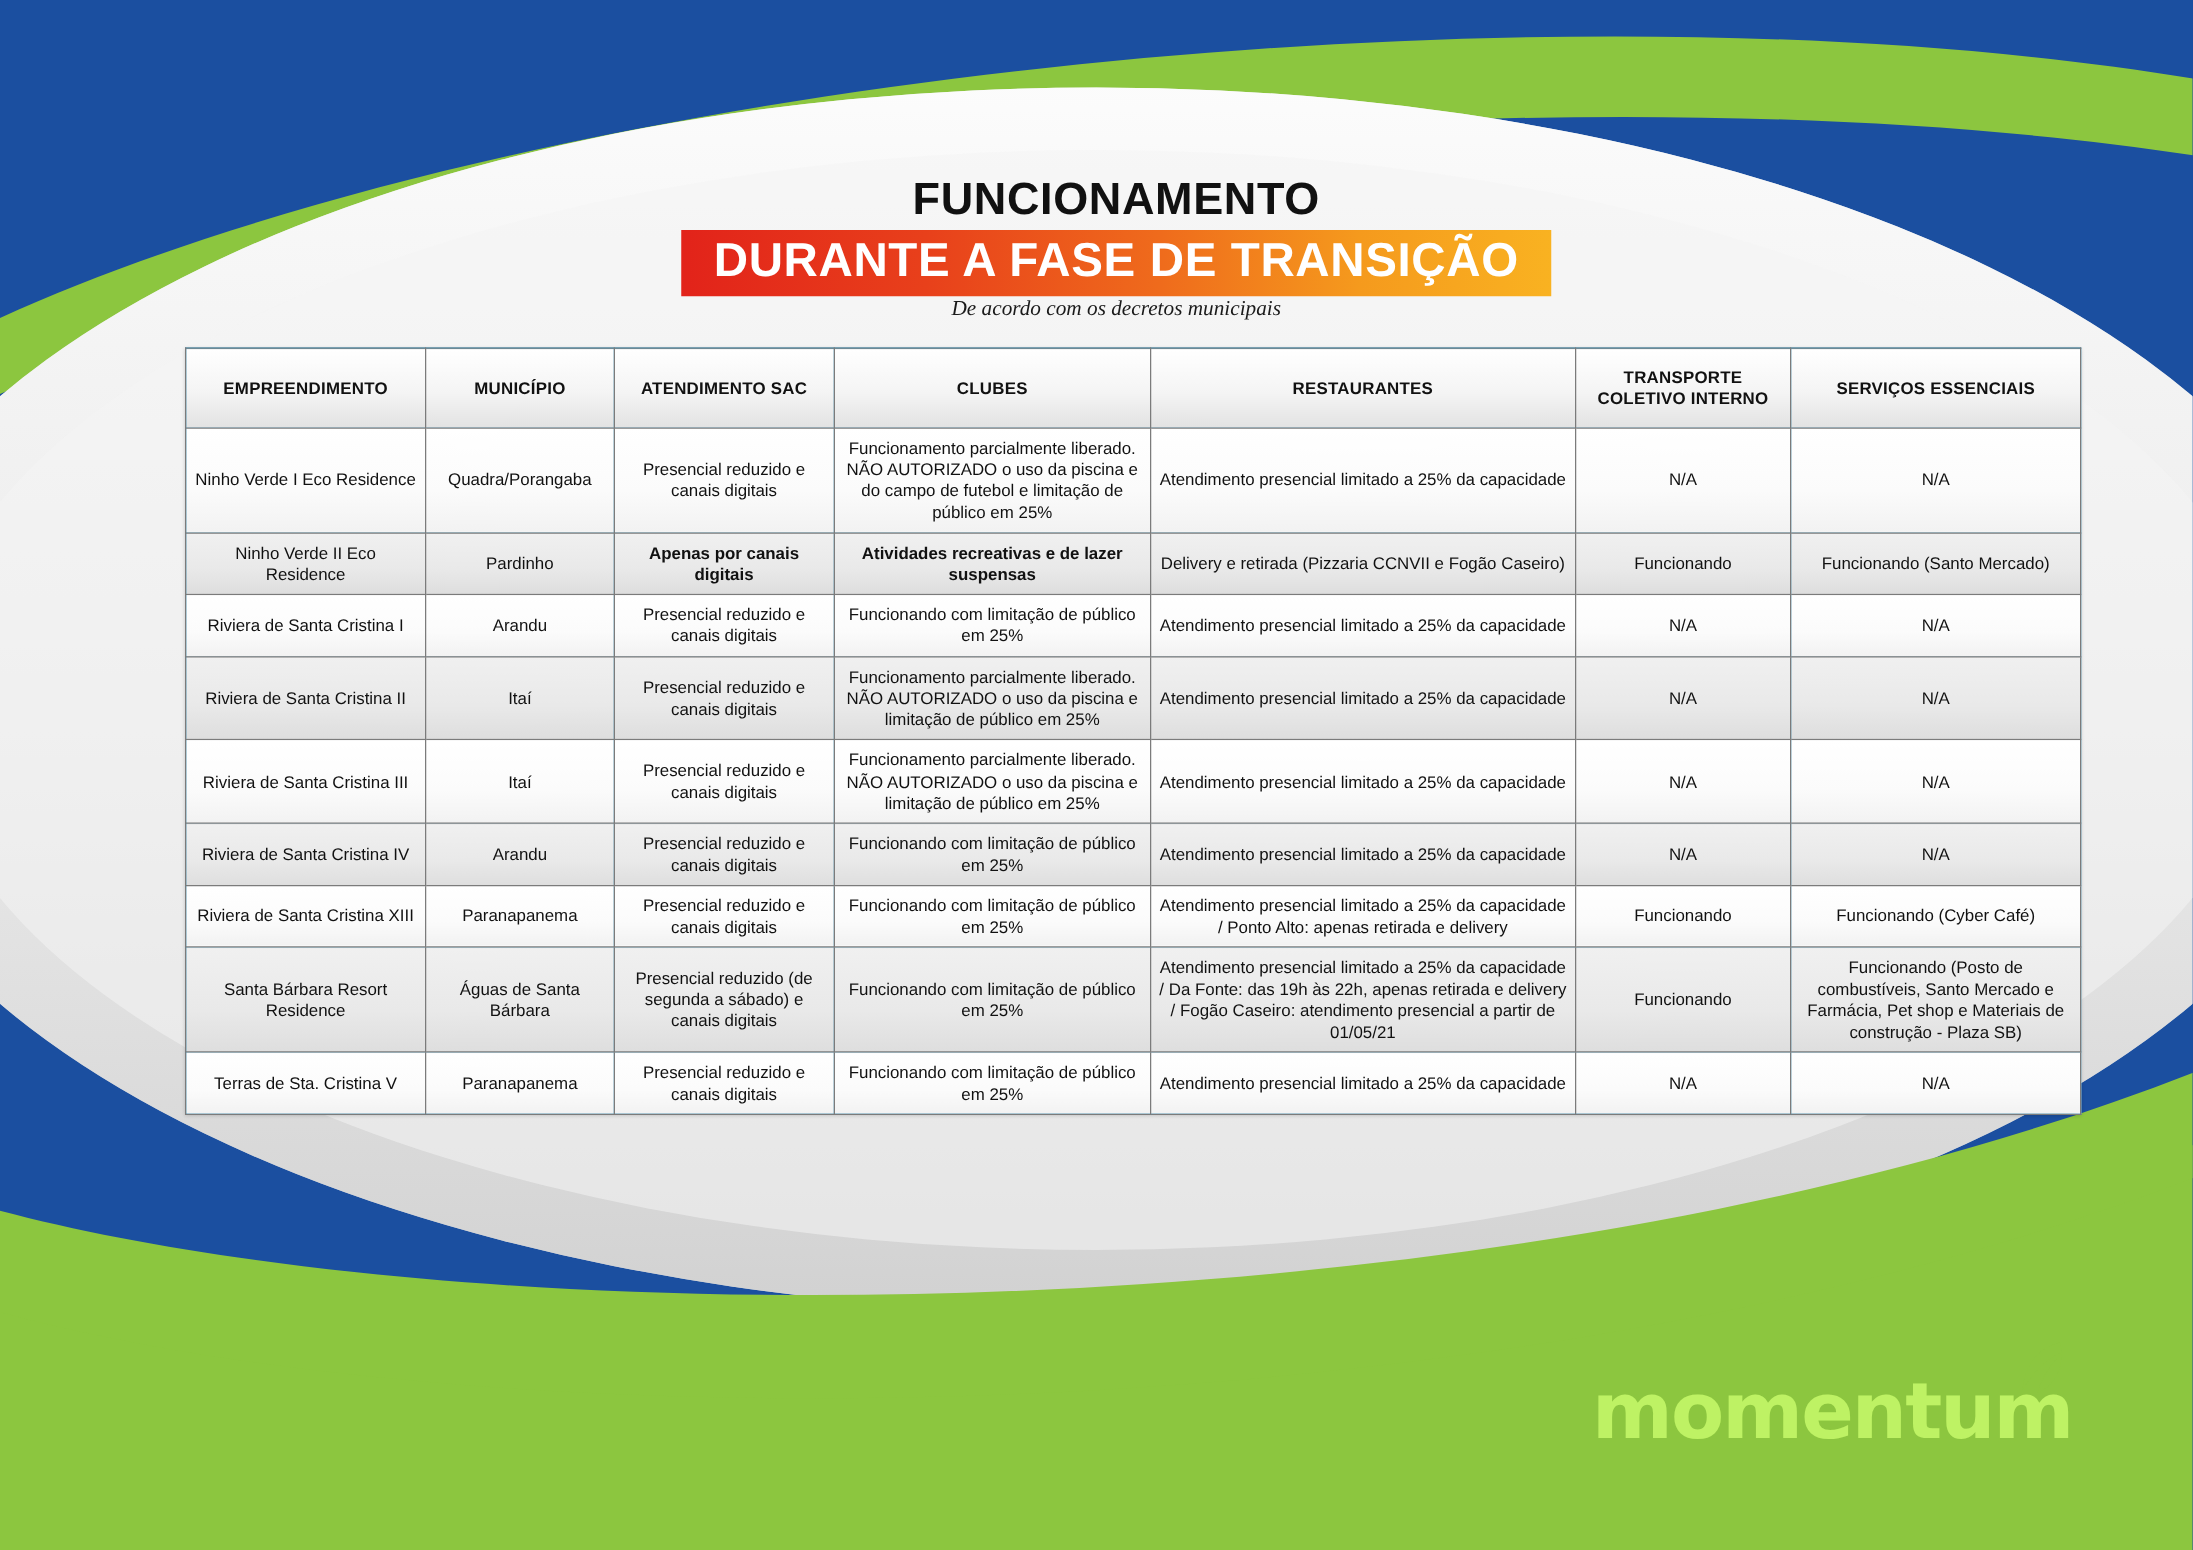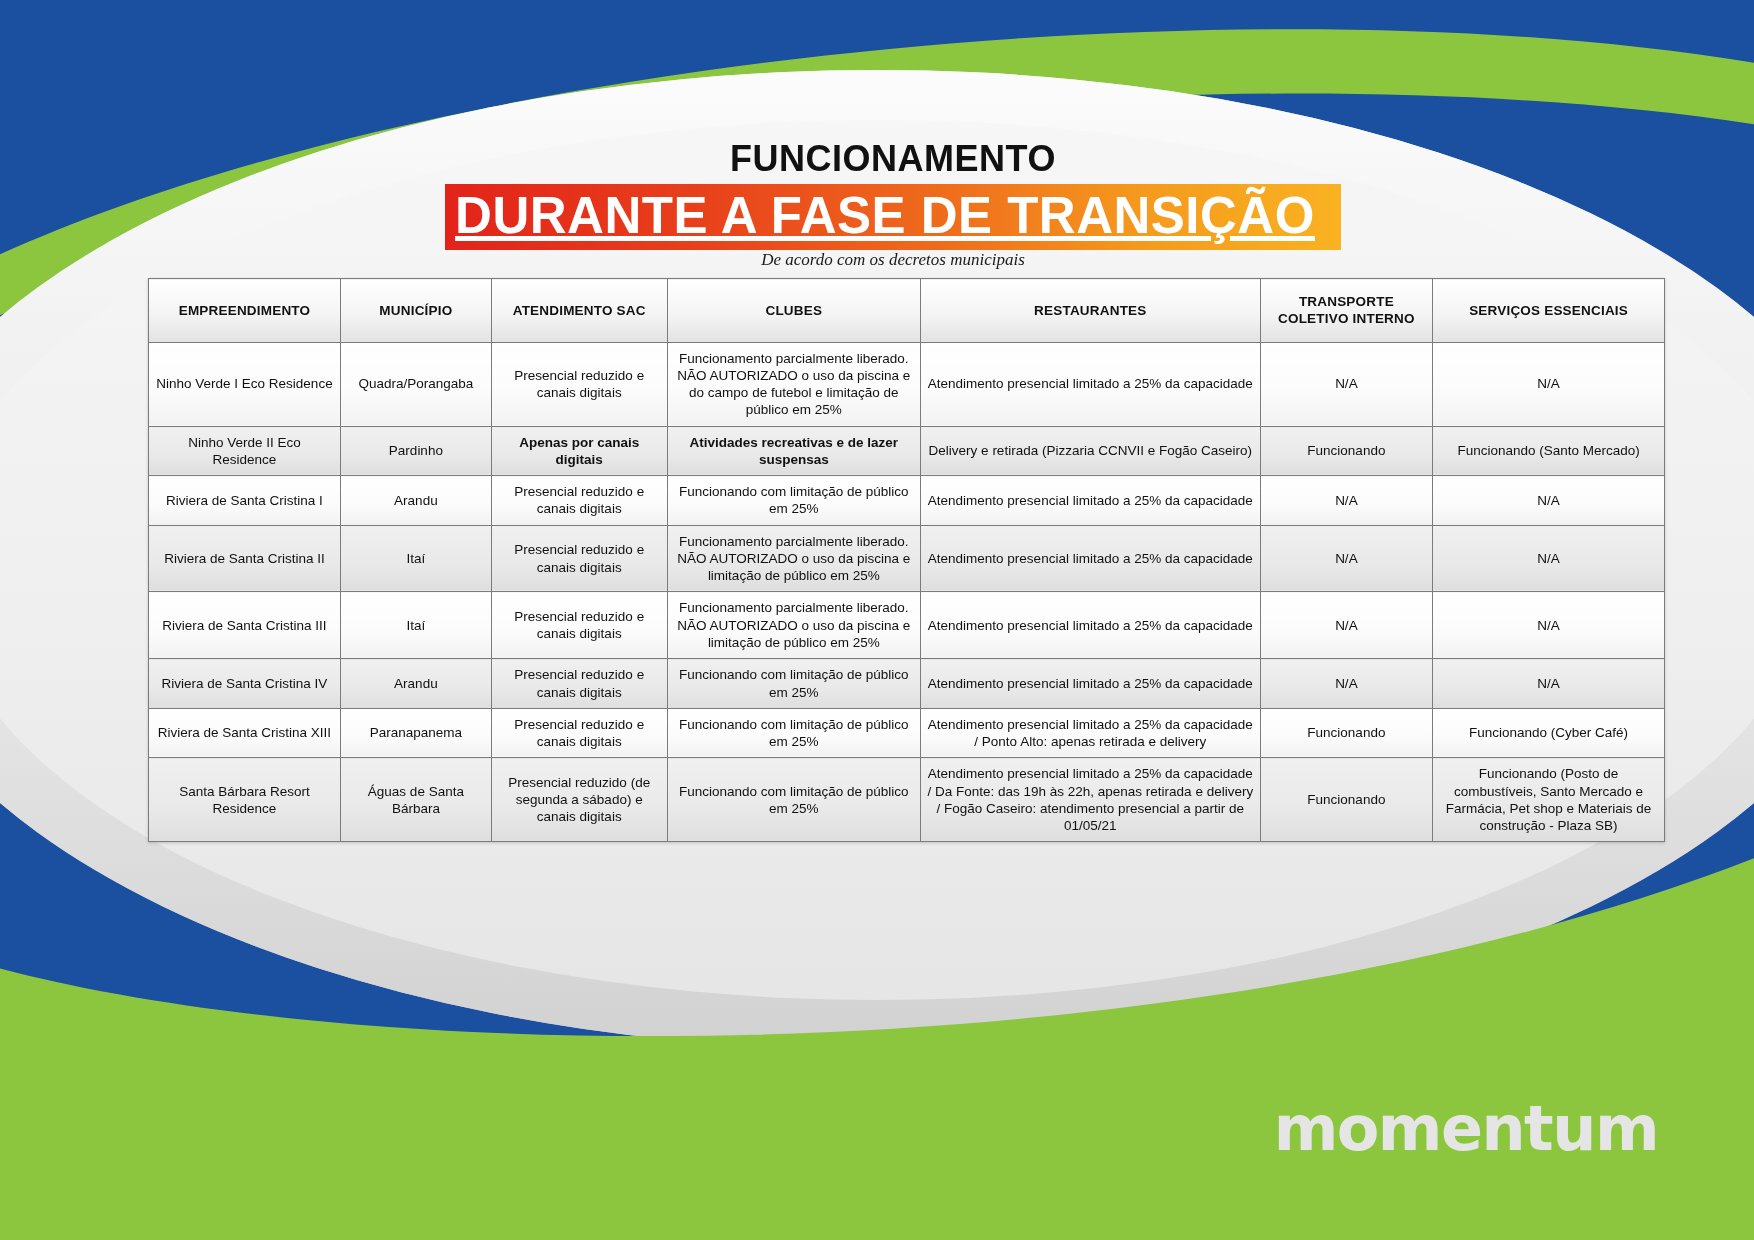--- a/index.html
+++ b/index.html
@@ -54,28 +54,27 @@
     line-height: 1.05;
     font-family: "Liberation Sans", sans-serif;
   }
   .title-band-wrap {
     margin-top: 6px;
     display: flex;
     justify-content: center;
   }
   .title-band {
     display: inline-block;
-    padding: 6px 26px 9px 10px;
+    padding: 6px 26px 9px 26px;
     background: linear-gradient(90deg, #e2231a 0%, #e8401b 28%, #ef6b1c 55%, #f59a1d 78%, #f9b221 100%);
     color: #ffffff;
-    font-size: 51px;
+    font-size: 38px;
     font-weight: bold;
     letter-spacing: 0.5px;
     line-height: 1.0;
-    text-decoration: underline;
   }
   .subtitle {
     font-size: 17px;
     font-style: italic;
     color: #1a1a1a;
     font-family: "Liberation Serif", serif;
   }
 
   
   .table-wrap {
@@ -148,21 +147,21 @@
     position: absolute;
     right: 96px;
     bottom: 80px;
     display: flex;
     align-items: flex-end;
   }
   .logo-text {
     font-family: "DejaVu Sans", sans-serif;
     font-size: 62px;
     font-weight: bold;
-    color: #e5e5e5;
+    color: #bef264;
     letter-spacing: -1.5px;
     line-height: 1;
   }
   .logo-leaf {
     position: absolute;
     right: 6px;
     top: -26px;
     width: 40px;
     height: 46px;
   }
@@ -297,20 +296,29 @@
         </tr>
         <tr>
           <td>Santa Bárbara Resort Residence</td>
           <td>Águas de Santa Bárbara</td>
           <td>Presencial reduzido (de segunda a sábado) e canais digitais</td>
           <td>Funcionando com limitação de público em 25%</td>
           <td>Atendimento presencial limitado a 25% da capacidade / Da Fonte: das 19h às 22h, apenas retirada e delivery / Fogão Caseiro: atendimento presencial a partir de 01/05/21</td>
           <td>Funcionando</td>
           <td>Funcionando (Posto de combustíveis, Santo Mercado e Farmácia, Pet shop e Materiais de construção - Plaza SB)</td>
         </tr>
+        <tr>
+          <td>Terras de Sta. Cristina V</td>
+          <td>Paranapanema</td>
+          <td>Presencial reduzido e canais digitais</td>
+          <td>Funcionando com limitação de público em 25%</td>
+          <td>Atendimento presencial limitado a 25% da capacidade</td>
+          <td>N/A</td>
+          <td>N/A</td>
+        </tr>
       </tbody>
     </table>
   </div>
 
 
   <div class="logo">
     <div class="logo-text">momentum</div>
     <svg class="logo-leaf" viewBox="0 0 40 46">
       <path d="M36 2 C 20 6, 8 18, 6 40 C 16 24, 26 14, 38 10 C 30 18, 22 28, 18 42 C 34 36, 40 18, 36 2 Z" fill="#8cc63f"></path>
     </svg>

